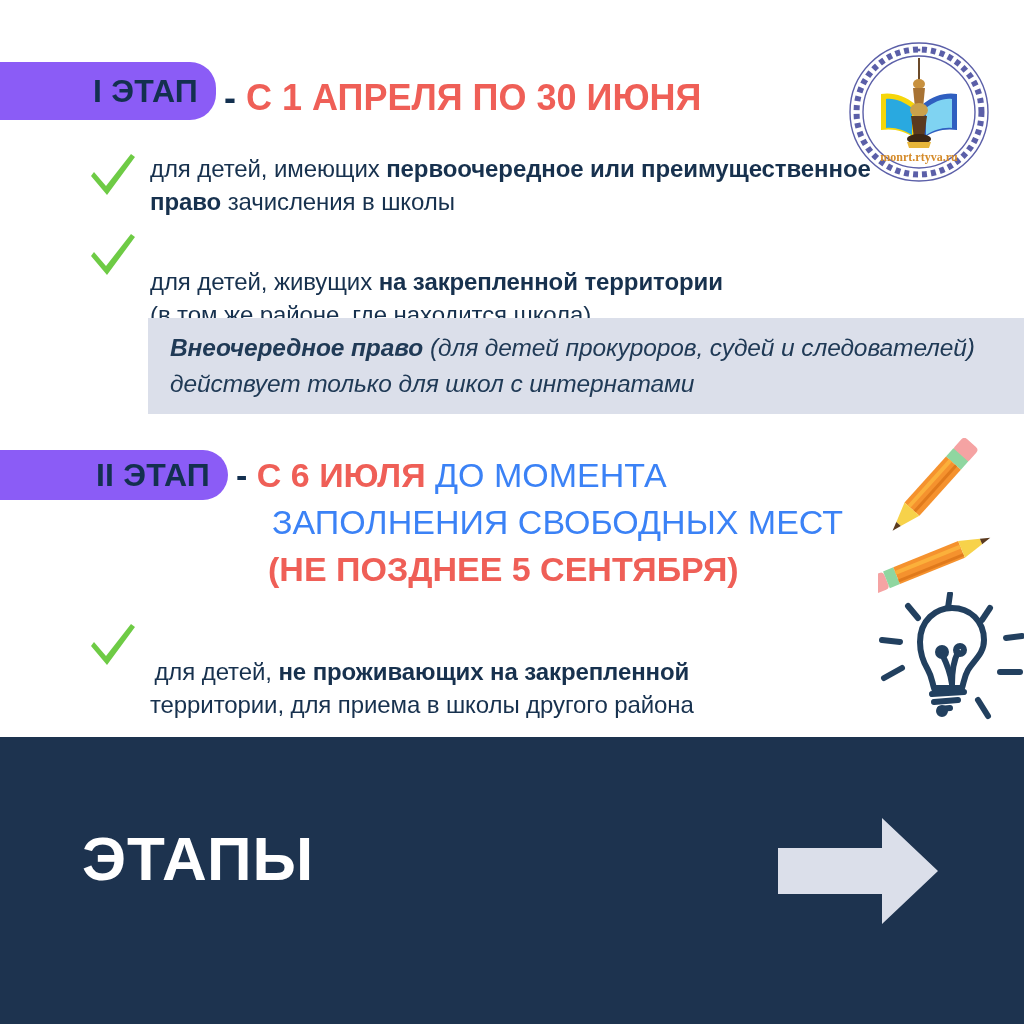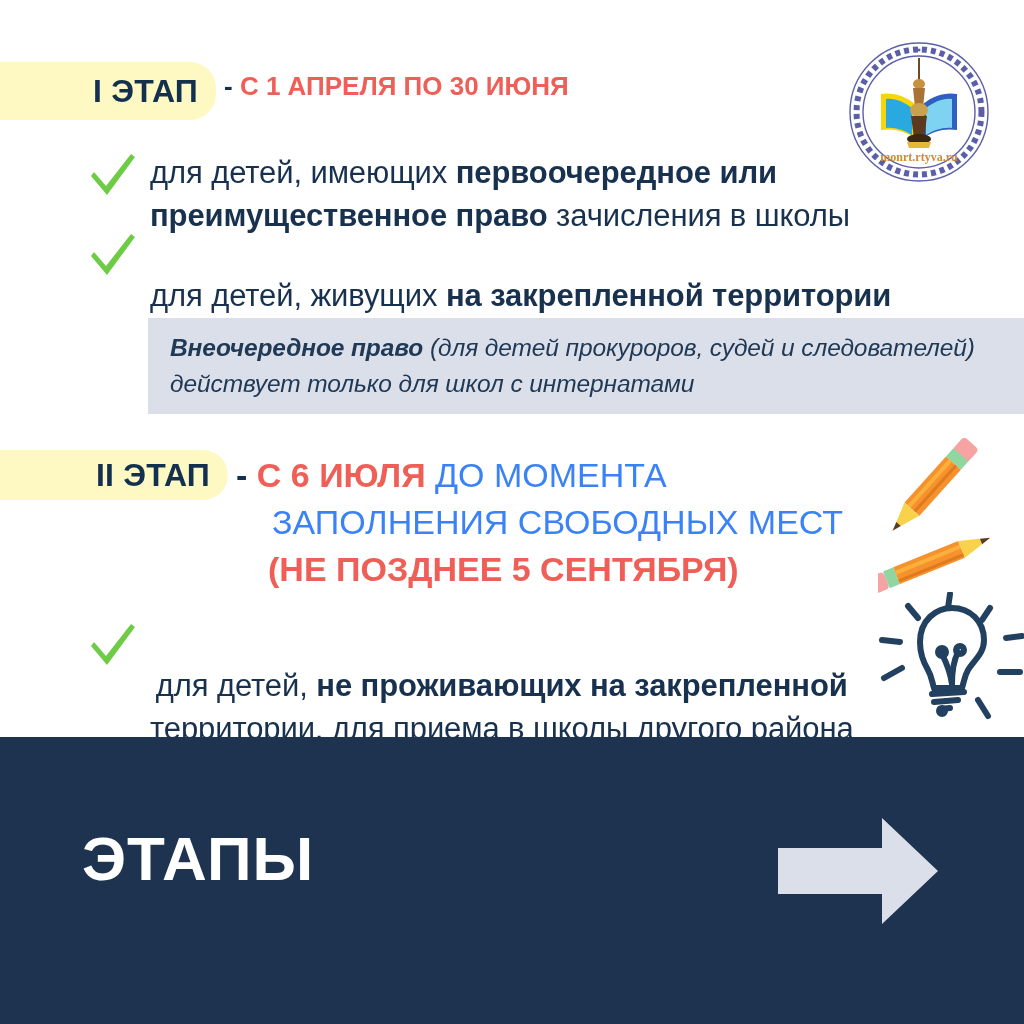--- a/index.html
+++ b/index.html
@@ -14,21 +14,21 @@
     position: relative;
     width: 1024px;
     height: 1024px;
     background: #ffffff;
     overflow: hidden;
   }
 
   
   .stage-chip {
     position: absolute;
-    background: #fef9c3;
+    background: #8b5cf6;
     border-top-right-radius: 26px;
     border-bottom-right-radius: 26px;
     display: flex;
     align-items: center;
     justify-content: flex-end;
     box-sizing: border-box;
   }
   .stage-chip-label {
     color: #13304f;
     font-weight: bold;
@@ -59,21 +59,21 @@
     align-items: flex-start;
   }
   .check-icon {
     flex: 0 0 auto;
     width: 56px;
     height: 56px;
     margin-right: 10px;
   }
   .bullet-text {
     color: #17314e;
-    font-size: 31px;
+    font-size: 24px;
     line-height: 1.38;
     letter-spacing: -0.1px;
   }
   .bullet-text b {
     font-weight: bold;
   }
 
   
   .note-box {
     position: absolute;
@@ -159,21 +159,21 @@
       <path d="M62,104 L86,104 L84,110 L64,110 Z" fill="#e8b63a"></path>
 
       <text x="74" y="123" text-anchor="middle" font-family="'Liberation Serif', serif" font-size="12" font-weight="bold" fill="#d58b2a">monrt.rtyva.ru</text>
     </svg>
   </div>
 
   <div class="stage-chip" style="left:0px; top:62px; width:216px; height:58px; padding-right:18px;">
     <span class="stage-chip-label" style="font-size:32px;">I ЭТАП</span>
   </div>
 
-  <div class="stage-heading" style="left:224px; top:72px; font-size:26px;">
+  <div class="stage-heading" style="left:224px; top:78px; font-size:36px;">
     <span class="dash">-</span>
     <span>С 1 АПРЕЛЯ ПО 30 ИЮНЯ</span>
   </div>
 
   <div class="bullet" style="left:84px; top:148px; width:800px;">
     <span class="check-icon">
       <svg width="56" height="56" viewBox="0 0 56 56">
         <path d="M7,28 L10,24 L22,38 L47,6 L51,9 L23,47 Z" fill="#6ecb45"></path>
       </svg>
     </span>

